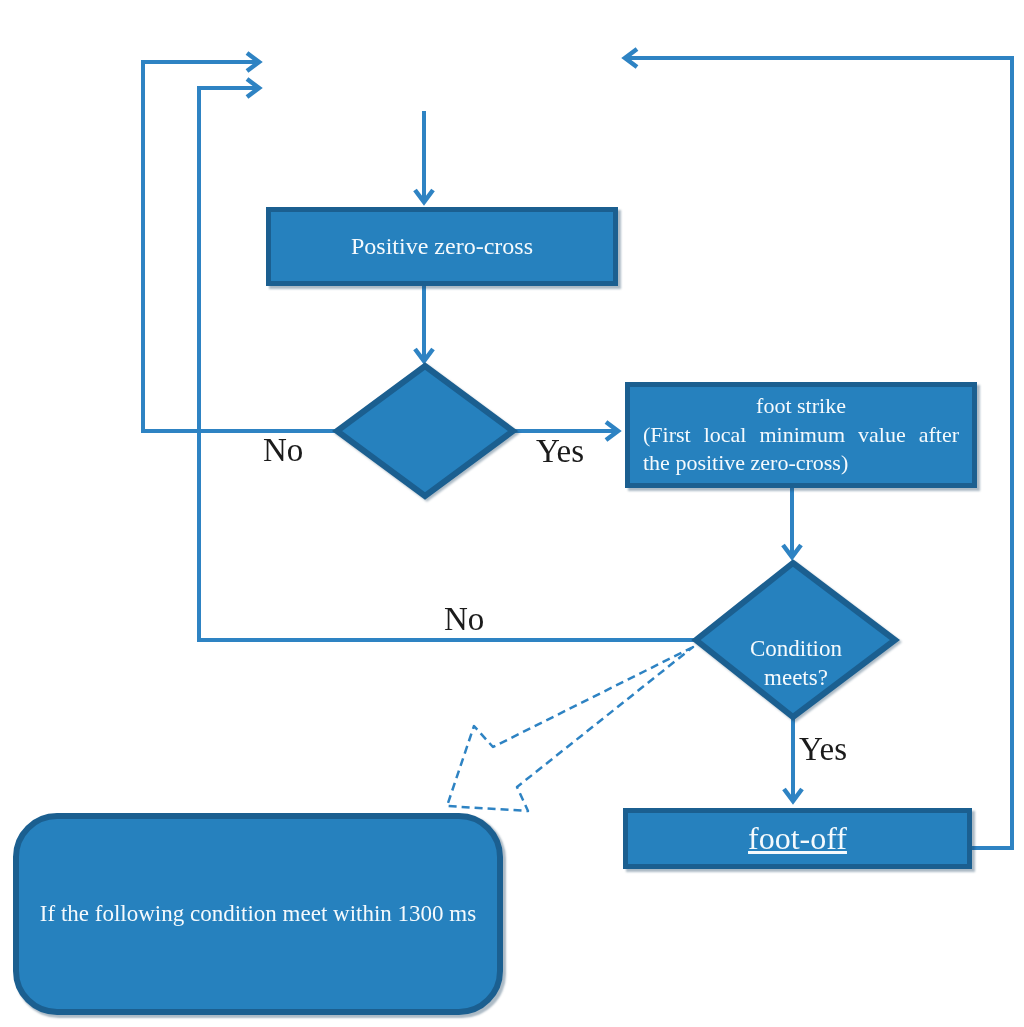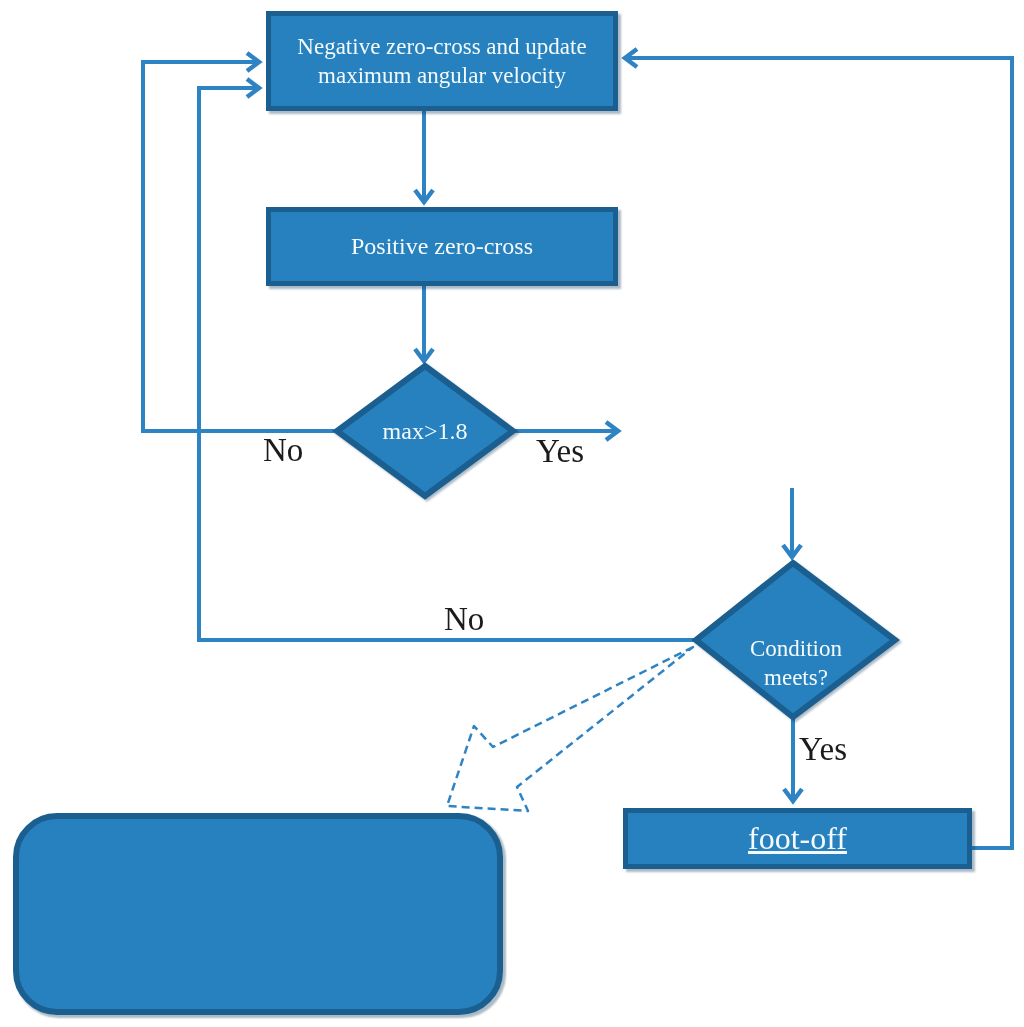--- a/index.html
+++ b/index.html
@@ -73,37 +73,38 @@
     <path class="flow-line" d="M338,431 L143,431 L143,62 L259,62" marker-end="url(#chevron)"></path>
     <path class="flow-line" d="M695,640 L199,640 L199,88 L259,88" marker-end="url(#chevron)"></path>
     <path class="flow-line" d="M972,848 L1012,848 L1012,58 L625,58" marker-end="url(#chevron)"></path>
 
     <path class="dashed-callout" d="M693,647 L493,747 L474,726 L447,806 L528,811 L517,787 Z"></path>
 
     <polygon class="node-shape" points="425,366 513,431 425,496 337,431"></polygon>
     <polygon class="node-shape" points="793,563 895,640 793,717 696,640"></polygon>
   </svg>
 
-  <div class="box box-negative">
-    <span>Negative zero-cross and update maximum angular velocity</span>
-  </div>
 
   <div class="box box-positive">
     <span>Positive zero-cross</span>
   </div>
 
+  <div class="box box-footstrike">
+    <div class="fs-title">foot strike</div>
+    <div class="fs-detail">(First local minimum value after the positive zero-cross)</div>
+  </div>
 
   <div class="box box-footoff">
     <span>foot-off</span>
   </div>
 
   <div class="box box-callout">
+    <div>If the following condition meet within 1300 ms</div>
   </div>
 
-  <div class="diamond-label diamond-max">max&gt;1.8</div>
   <div class="diamond-label diamond-cond">
     <span class="wrap">Condition meets?</span>
   </div>
 
   <div class="edge-label lbl-max-no">No</div>
   <div class="edge-label lbl-max-yes">Yes</div>
   <div class="edge-label lbl-cond-no">No</div>
   <div class="edge-label lbl-cond-yes">Yes</div>
 
 </div>

